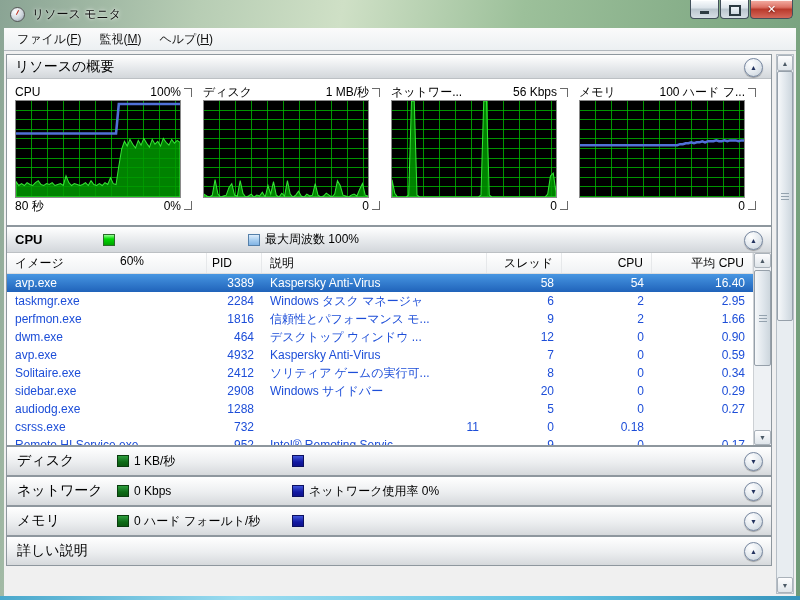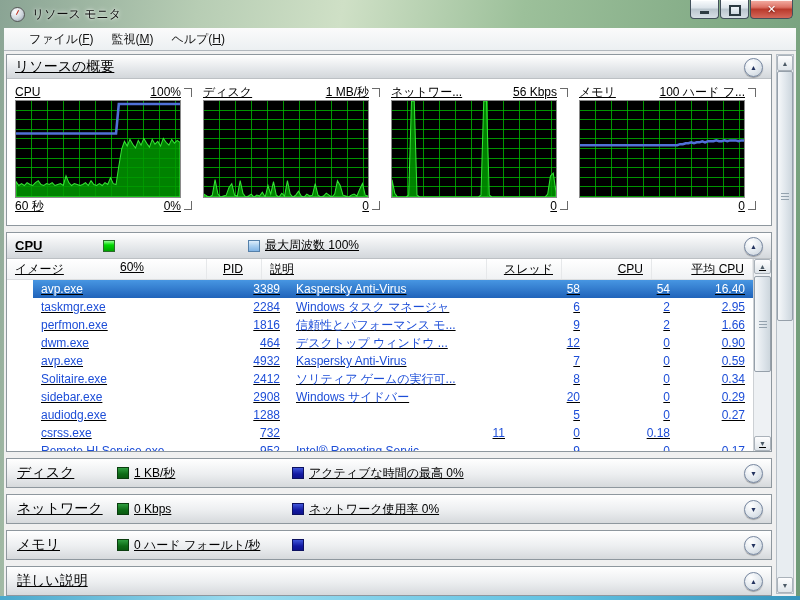--- a/index.html
+++ b/index.html
@@ -18,25 +18,25 @@
   .wbtn{width:29px;height:19px;box-sizing:border-box;border:1px solid #42505a;border-top:none;
     border-radius:0 0 4px 4px;margin-left:1px;display:flex;align-items:center;justify-content:center;
     background:linear-gradient(#fbfdfe 0%,#dbe3e9 45%,#b9c5cd 50%,#d8e0e6 100%);box-shadow:inset 0 1px 0 rgba(255,255,255,.85);}
   .wbtn .bar-glyph{width:9px;height:3px;background:#2d3b42;margin-top:6px;}
   .wbtn .box-glyph{width:8px;height:7px;border:2px solid #2d3b42;margin-top:2px;background:linear-gradient(#eef4f8,#cfd9e0);}
   .wbtn.close{width:43px;border-radius:0 0 5px 4px;color:#fff;font-size:11px;font-weight:bold;
     background:linear-gradient(#f4b0a6 0%,#dd7265 40%,#b93a2c 52%,#d4685a 100%);text-shadow:0 1px 2px rgba(90,10,0,.8);}
   
   .menubar{position:absolute;top:28px;left:4px;right:4px;height:23px;box-sizing:border-box;
     background:linear-gradient(#fbfbfb,#ecf0f2);border-bottom:1px solid #b2b8be;
-    display:flex;align-items:center;padding-left:16px;font-size:12px;color:#111;}
+    display:flex;align-items:center;padding-left:4px;font-size:12px;color:#111;}
   .menu-item{padding:3px 9px;cursor:default;}
   
   .client{position:absolute;top:51px;left:4px;right:4px;bottom:4px;background:#f0f0f0;overflow:hidden;}
-  .content{position:absolute;left:2px;top:3px;right:24px;bottom:0;display:flex;flex-direction:column;gap:6px;overflow:hidden;text-decoration:underline;}
+  .content{position:absolute;left:2px;top:3px;right:24px;bottom:0;display:flex;flex-direction:column;gap:0;overflow:hidden;}
   
   .section{border:1px solid #8e979e;background:#fff;box-sizing:border-box;flex:none;}
   .section.overview{height:172px;}
   .section.cpu{height:220px;display:flex;flex-direction:column;}
   .hdr{height:23px;background:linear-gradient(#ffffff,#e4e7ea 60%,#d3d7db);border-bottom:1px solid #bcc0c4;
     display:flex;align-items:center;padding:0 8px;position:relative;flex:none;}
   .hdr-title{font-size:13px;color:#000;}
   .hdr.cpu-hdr{height:25px;}
   .hdr.cpu-hdr .hdr-title{font-weight:bold;width:88px;}
   .collapse-btn{position:absolute;right:8px;top:50%;margin-top:-9px;width:17px;height:17px;border-radius:50%;
@@ -63,22 +63,22 @@
   .g-svg{display:block;width:166px;height:98px;box-sizing:border-box;border:1px solid #8a8a8a;background-color:#000;
     background-image:repeating-linear-gradient(to right,transparent 0,transparent 15px,rgba(0,185,0,.8) 15px,rgba(0,185,0,.8) 16px),
                      repeating-linear-gradient(to bottom,transparent 0,transparent 8.6px,rgba(0,185,0,.8) 8.6px,rgba(0,185,0,.8) 9.6px);}
   
   .table{flex:1;display:flex;background:#fff;overflow:hidden;}
   .t-main{flex:1;display:flex;flex-direction:column;overflow:hidden;}
   .t-grid{display:grid;grid-template-columns:200px 55px 225px 75px 90px 1fr;}
   .t-header{height:20px;background:linear-gradient(#ffffff,#f0f2f4);border-bottom:1px solid #dcdee0;font-size:12px;flex:none;}
   .t-header .hc{padding:0 8px;border-right:1px solid #e6e8ea;display:flex;align-items:center;height:20px;box-sizing:border-box;white-space:nowrap;overflow:hidden;}
   .t-header .hc.num{justify-content:flex-end;}
-  .t-header .hc.pid{justify-content:flex-end;padding-right:18px;}
-  .t-body{flex:1;overflow:hidden;margin-left:26px;}
+  .t-header .hc.pid{justify-content:flex-end;padding-right:29px;}
+  .t-body{flex:1;overflow:hidden;}
   .t-row{height:18px;font-size:12px;align-items:center;color:#1d4ed8;}
   .t-row .c{padding:0 8px;white-space:nowrap;overflow:hidden;line-height:18px;}
   .t-row .num{text-align:right;}
   .t-row.selected{background:linear-gradient(#4796e2,#2063ba);color:#fff;}
   
   .t-scroll{width:17px;flex:none;border-left:1px solid #ccd0d4;background:#eef1f4;display:flex;flex-direction:column;}
   .sb-btn{height:15px;flex:none;display:flex;align-items:center;justify-content:center;font-size:7px;color:#4c5a66;
     background:linear-gradient(#fdfdfe,#dfe5ea);border:1px solid #aab2ba;box-sizing:border-box;border-radius:2px;}
   .sb-thumb{flex:none;margin:1px 0;background:linear-gradient(90deg,#f6f8fa,#dde4ea 60%,#cdd6dd);
     border:1px solid #96a0aa;border-radius:2px;box-sizing:border-box;position:relative;}
@@ -139,21 +139,21 @@
               <div class="g-head">
                 <span class="g-label">CPU</span>
                 <span class="g-val">100%</span>
                 <span class="corner top"></span>
               </div>
               <svg class="g-svg" viewBox="0 0 160 96" preserveAspectRatio="none">
                 <polygon points="0.0,80.6 2.7,84.5 5.4,82.6 8.1,84.5 10.8,81.6 13.6,83.5 16.3,84.5 19.0,81.6 21.7,79.7 24.4,83.5 27.1,84.5 29.8,82.6 32.5,83.5 35.3,81.6 38.0,84.5 40.7,83.5 43.4,82.6 46.1,84.5 48.8,74.9 51.5,81.6 54.2,84.5 56.9,82.6 59.7,83.5 62.4,84.5 65.1,83.5 67.8,81.6 70.5,84.5 73.2,79.7 75.9,83.5 78.6,84.5 81.4,82.6 84.1,84.5 86.8,81.6 89.5,83.5 92.2,76.8 94.9,82.6 97.6,83.5 100.3,65.3 103.1,48.0 105.8,40.3 108.5,45.1 111.2,38.4 113.9,43.2 116.6,47.0 119.3,39.4 122.0,44.2 124.7,37.4 127.5,42.2 130.2,46.1 132.9,38.4 135.6,43.2 138.3,40.3 141.0,45.1 143.7,37.4 146.4,41.3 149.2,44.2 151.9,38.4 154.6,42.2 157.3,39.4 160.0,41.3 160,96 0,96" fill="#009900" fill-opacity="0.85" stroke="#35e535" stroke-width="1"></polygon>
                 <polyline points="0.0,32.6 2.7,32.6 5.4,32.6 8.1,32.6 10.8,32.6 13.6,32.6 16.3,32.6 19.0,32.6 21.7,32.6 24.4,32.6 27.1,32.6 29.8,32.6 32.5,32.6 35.3,32.6 38.0,32.6 40.7,32.6 43.4,32.6 46.1,32.6 48.8,32.6 51.5,32.6 54.2,32.6 56.9,32.6 59.7,32.6 62.4,32.6 65.1,32.6 67.8,32.6 70.5,32.6 73.2,32.6 75.9,32.6 78.6,32.6 81.4,32.6 84.1,32.6 86.8,32.6 89.5,32.6 92.2,32.6 94.9,32.6 97.6,32.6 100.3,2.9 103.1,2.9 105.8,2.9 108.5,2.9 111.2,2.9 113.9,2.9 116.6,2.9 119.3,2.9 122.0,2.9 124.7,2.9 127.5,2.9 130.2,2.9 132.9,2.9 135.6,2.9 138.3,2.9 141.0,2.9 143.7,2.9 146.4,2.9 149.2,2.9 151.9,2.9 154.6,2.9 157.3,2.9 160.0,2.9" fill="none" stroke="#5070d8" stroke-width="2.5"></polyline>
               </svg>
               <div class="g-foot">
-                <span class="g-label">60 秒</span>
+                <span class="g-label">80 秒</span>
                 <span class="g-val">0%</span>
                 <span class="corner bot"></span>
               </div>
             </div>
             <div class="graph-panel">
               <div class="g-head">
                 <span class="g-label">ディスク</span>
                 <span class="g-val">1 MB/秒</span>
                 <span class="corner top"></span>
               </div>
@@ -315,21 +315,20 @@
               </div>
           </div>
         </div>
       </div>
 
       <div class="bar">
           <span class="bar-title">ディスク</span>
           <span class="sw green-dark"></span>
           <span class="sw-label glabel">1 KB/秒</span>
           <span class="sw blue-dark"></span>
-          <span class="sw-label">アクティブな時間の最高 0%</span>
           <span class="collapse-btn">
             <span>▼</span>
           </span>
         </div>
         <div class="bar">
           <span class="bar-title">ネットワーク</span>
           <span class="sw green-dark"></span>
           <span class="sw-label glabel">0 Kbps</span>
           <span class="sw blue-dark"></span>
           <span class="sw-label">ネットワーク使用率 0%</span>

